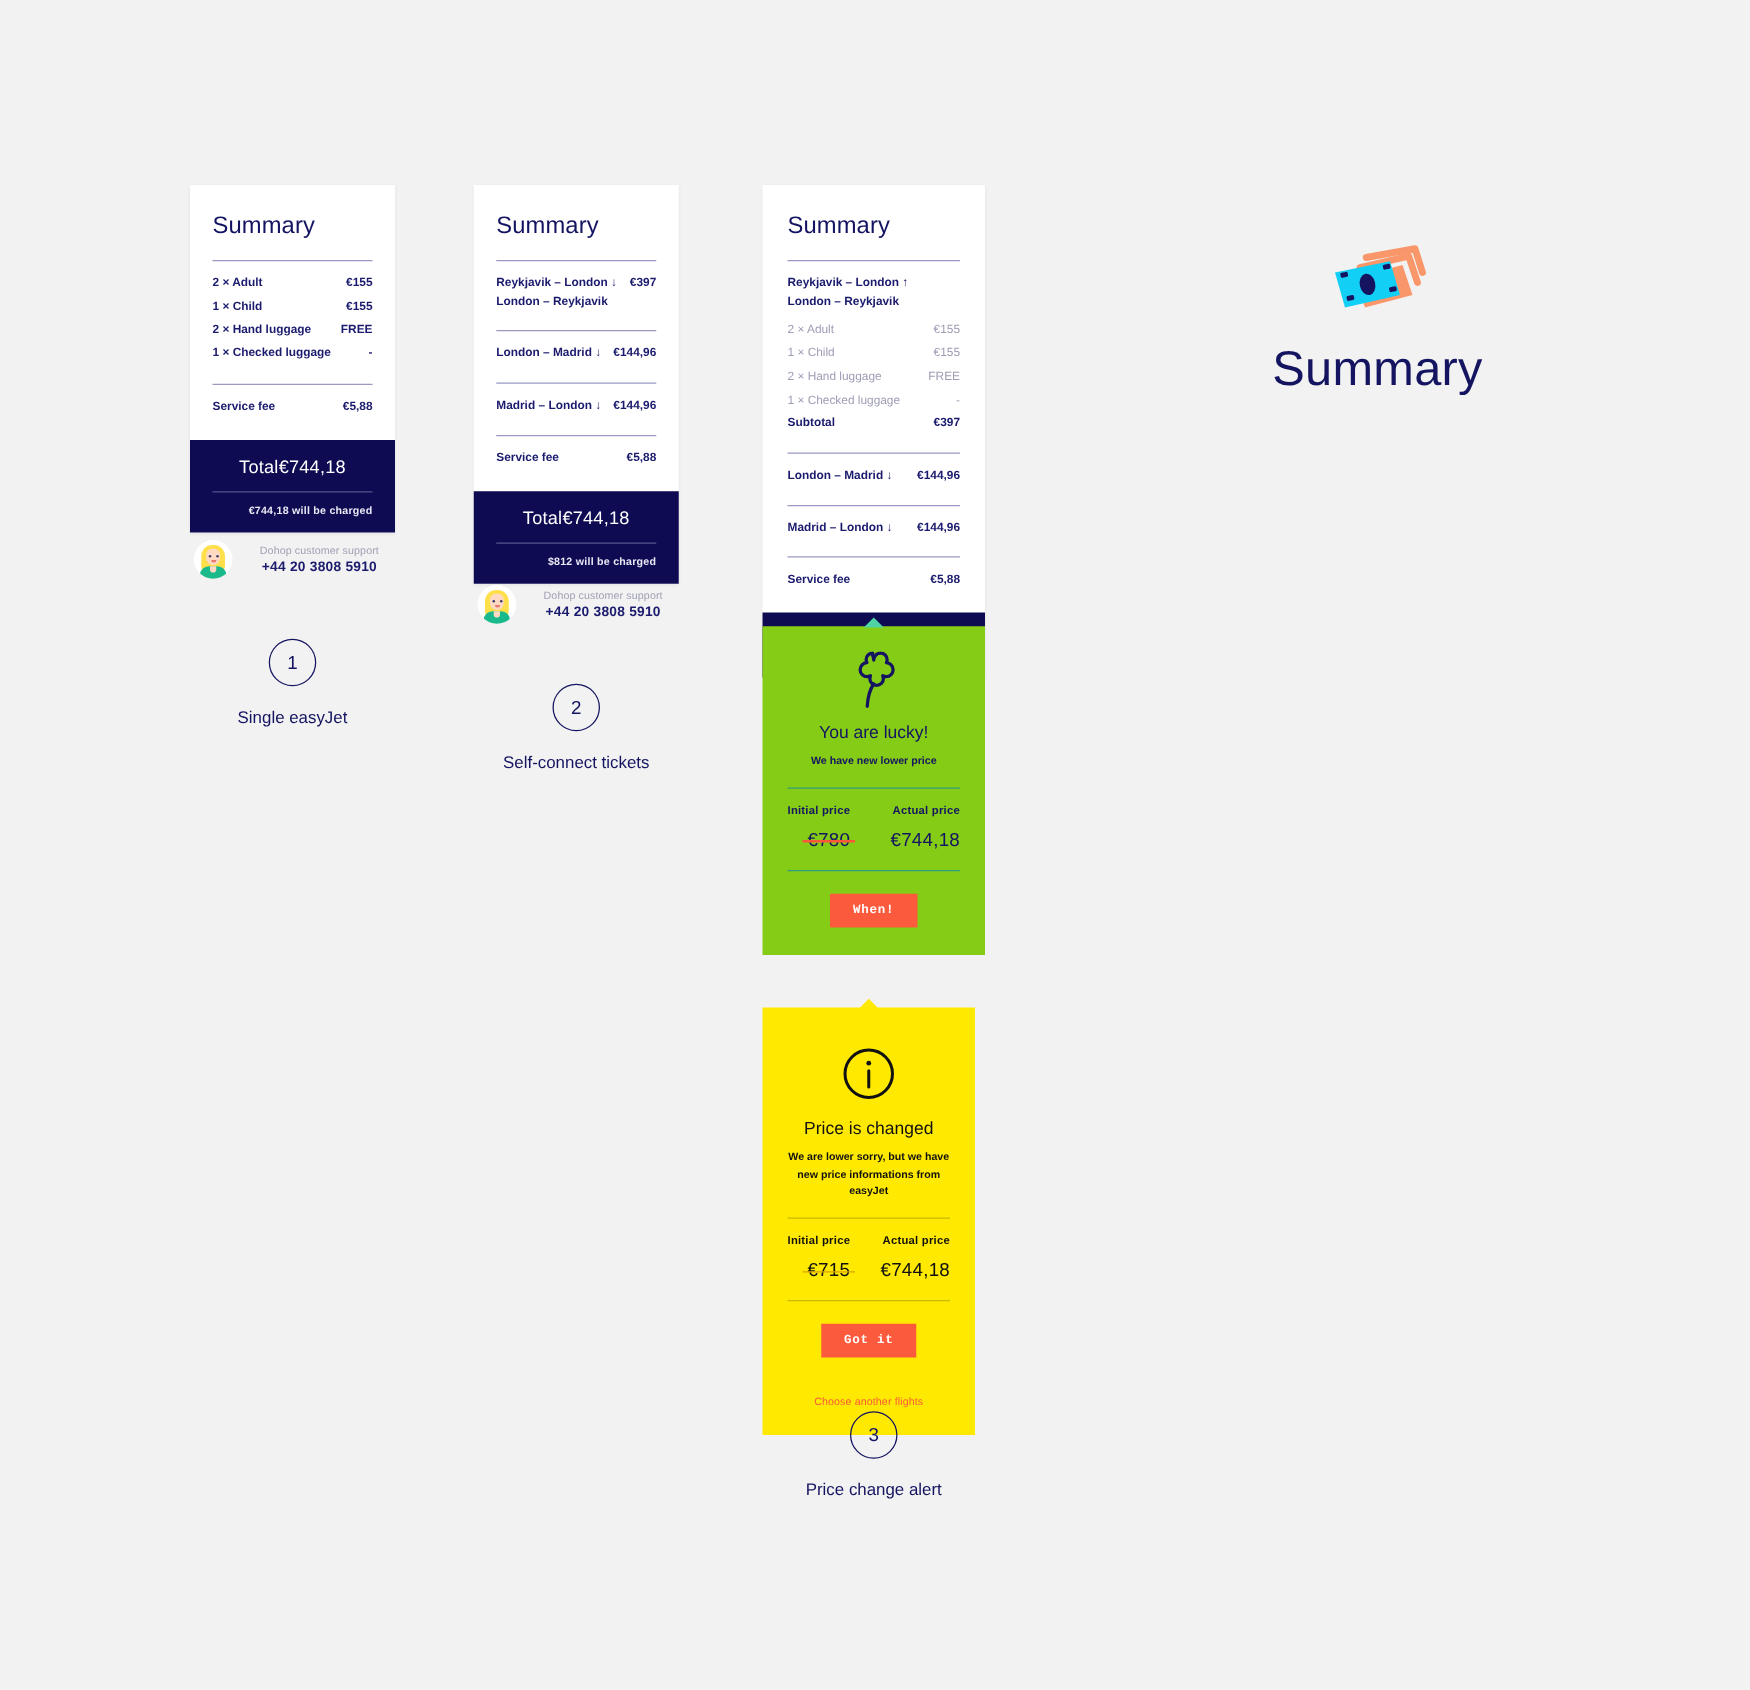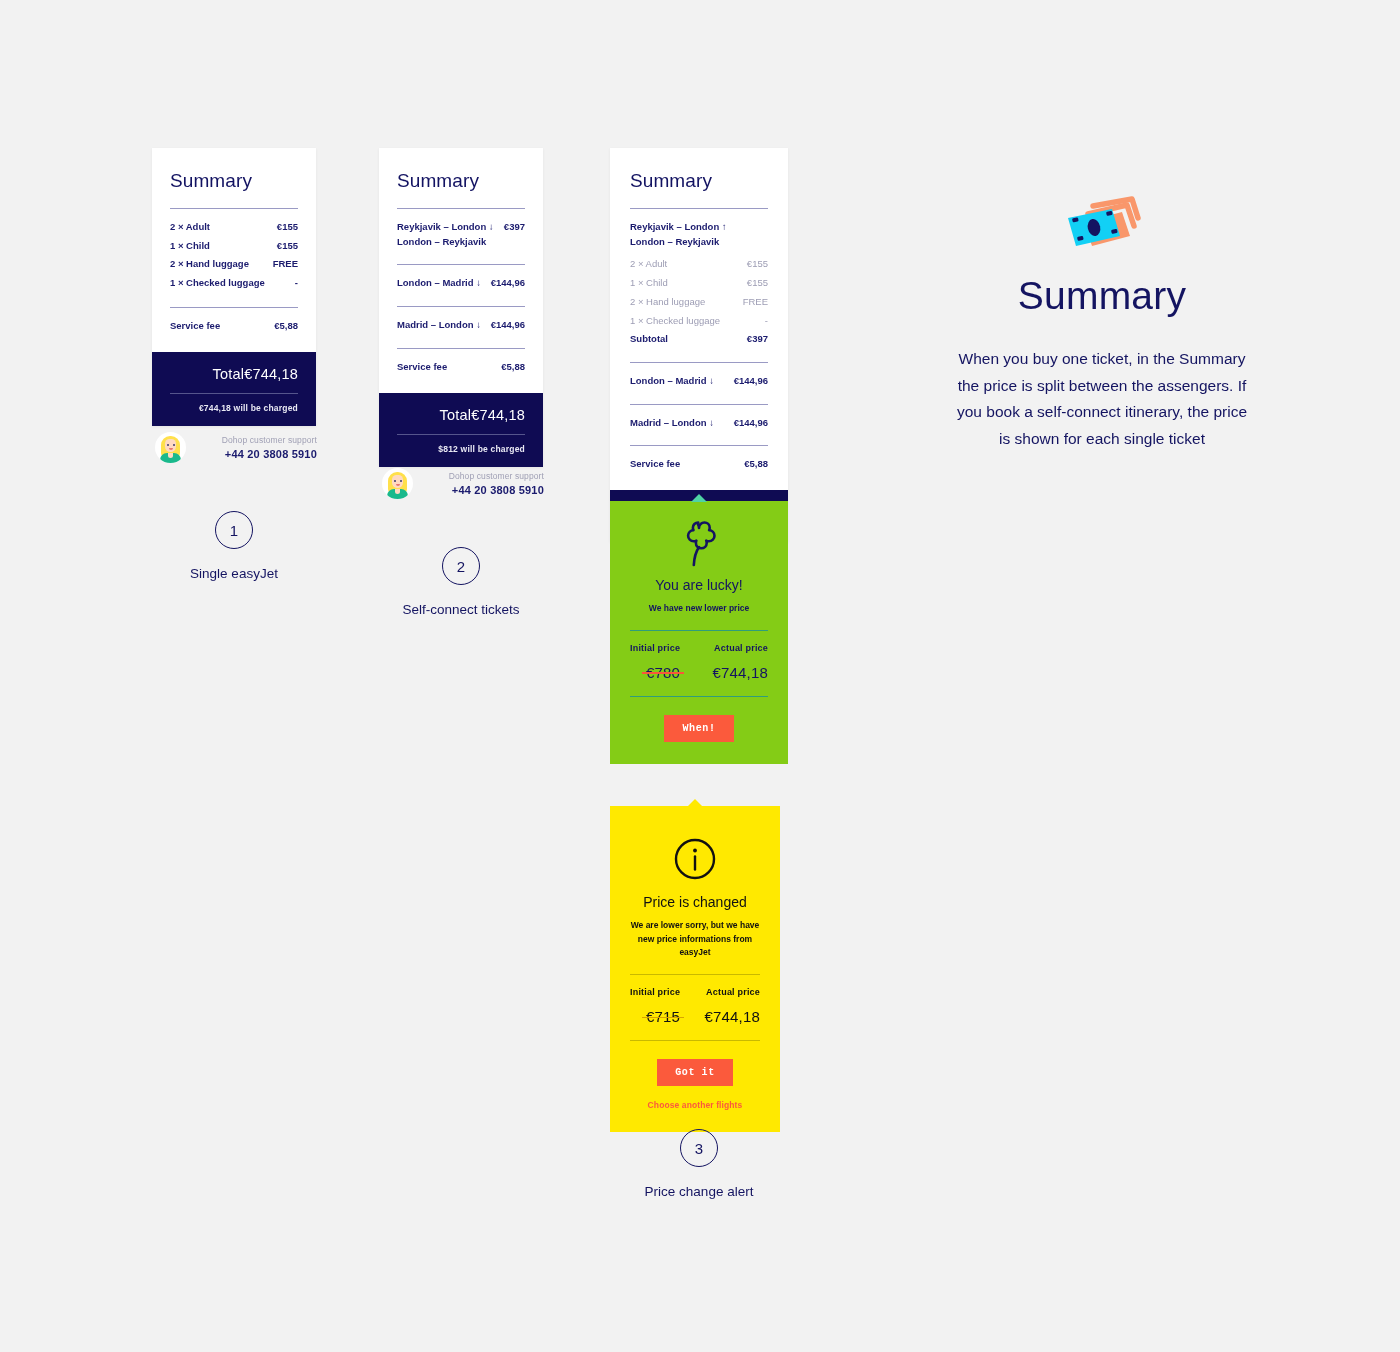--- a/index.html
+++ b/index.html
@@ -43,21 +43,21 @@
   .row.muted .val { font-weight: normal; }
 
   
   .total {
     background: #0f0b53;
     color: #ffffff;
     padding: 14px 18px 13px 18px;
   }
   .total-line {
     display: flex;
-    justify-content: flex-end;
+    justify-content: center;
     align-items: baseline;
     font-size: 14.5px;
     letter-spacing: .2px;
   }
   .total-sep { height: 1px; background: #55558c; margin: 11px 0 9px 0; }
   .total-note {
     text-align: right;
     font-size: 8.5px;
     font-weight: bold;
     letter-spacing: .2px;
@@ -76,21 +76,21 @@
     background: #ffffff; position: relative; overflow: hidden;
     flex: 0 0 auto;
   }
   .avatar .hair { position:absolute; left:6px; top:4px; width:19px; height:22px; background:#ffe04b; border-radius: 9px 9px 5px 5px; }
   .avatar .face { position:absolute; left:10px; top:7px; width:11px; height:13px; background:#ffd9c2; border-radius: 5px 5px 6px 6px; }
   .avatar .eye { position:absolute; top:12px; width:2px; height:2px; background:#3b3b6b; border-radius:50%; }
   .avatar .eye.l { left:12px; } .avatar .eye.r { left:18px; }
   .avatar .mouth { position:absolute; left:14px; top:16px; width:4px; height:2px; background:#e8776e; border-radius:0 0 3px 3px; }
   .avatar .body { position:absolute; left:5px; top:21px; width:21px; height:12px; background:#1ab98c; border-radius: 7px 7px 0 0; }
   .avatar .collar { position:absolute; left:13px; top:21px; width:5px; height:5px; background:#ffd9c2; border-radius:0 0 3px 3px;}
-  .support-text { text-align: right; }
+  .support-text { text-align: center; }
   .support-title { font-size: 8.5px; color: #a0a0b5; letter-spacing: .1px; }
   .support-phone { font-size: 11px; color: #1b1b6e; font-weight: bold; letter-spacing: .2px; margin-top: 3px; }
 
   
   .step { position: absolute; text-align: center; }
   .step-circle {
     width: 38px; height: 38px; border-radius: 50%;
     border: 1.6px solid #141461;
     color: #141461; font-size: 15px;
     display: flex; align-items: center; justify-content: center;
@@ -146,22 +146,22 @@
   .pop.yellow .price-val.strike::after { background: #d8a400; }
 
   .pop-btn {
     display: block; margin: 0 auto;
     background: #fb5a3c; color: #ffffff; border: none;
     font-family: "Liberation Mono", monospace;
     font-size: 10px; font-weight: bold; letter-spacing: .6px;
     padding: 8px 18px; cursor: pointer;
   }
   .pop-link {
-    display: block; text-align: center; margin-top: 14px;
-    font-size: 8.5px; font-weight: bold; color: #fb5a3c;
+    display: block; text-align: center; margin-top: 30px;
+    font-size: 8.5px; font-weight: normal; color: #fb5a3c;
     text-decoration: none; letter-spacing: .1px;
   }
 
   
   .info { position: absolute; width: 300px; text-align: center; }
   .info-icon { margin: 0 auto 22px auto; width: 84px; height: 56px; }
   .info-title {
     font-size: 39px; color: #141461; font-weight: 400; letter-spacing: .2px;
   }
   .info-text {
@@ -407,16 +407,15 @@
         <path d="M24 26 L62 16 L70 40 L32 50 Z" fill="#F9976B"></path>
         <path d="M8 22 L52 13 L60 40 L16 50 Z" fill="#12D0F5"></path>
         <ellipse cx="34" cy="31.5" rx="6.2" ry="8.6" transform="rotate(-12 34 31.5)" fill="#141461"></ellipse>
         <rect x="12" y="22.5" width="6" height="4" rx="1.2" transform="rotate(-12 12 22.5)" fill="#141461"></rect>
         <rect x="46" y="16" width="6" height="4" rx="1.2" transform="rotate(-12 46 16)" fill="#141461"></rect>
         <rect x="17" y="41" width="6" height="4" rx="1.2" transform="rotate(-12 17 41)" fill="#141461"></rect>
         <rect x="51" y="34" width="6" height="4" rx="1.2" transform="rotate(-12 51 34)" fill="#141461"></rect>
       </svg>
     </div>
     <div class="info-title">Summary</div>
-    <div class="info-text">When you buy one ticket, in the Summary the price is split between the assengers. If you book a self-connect itinerary, the price is shown for each single ticket</div>
   </div>
 
 </div>
 
 </body></html>

